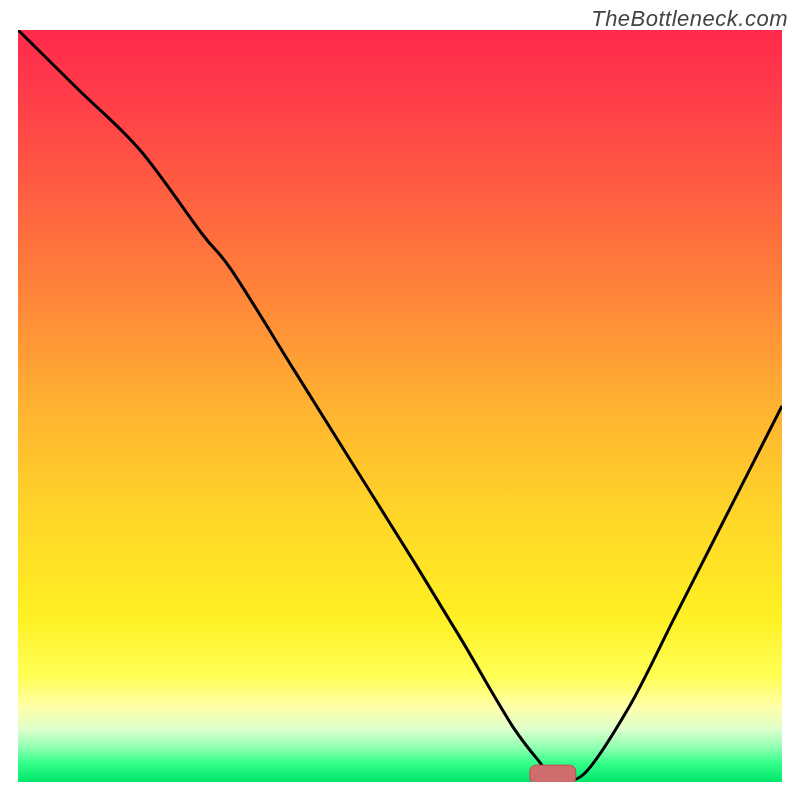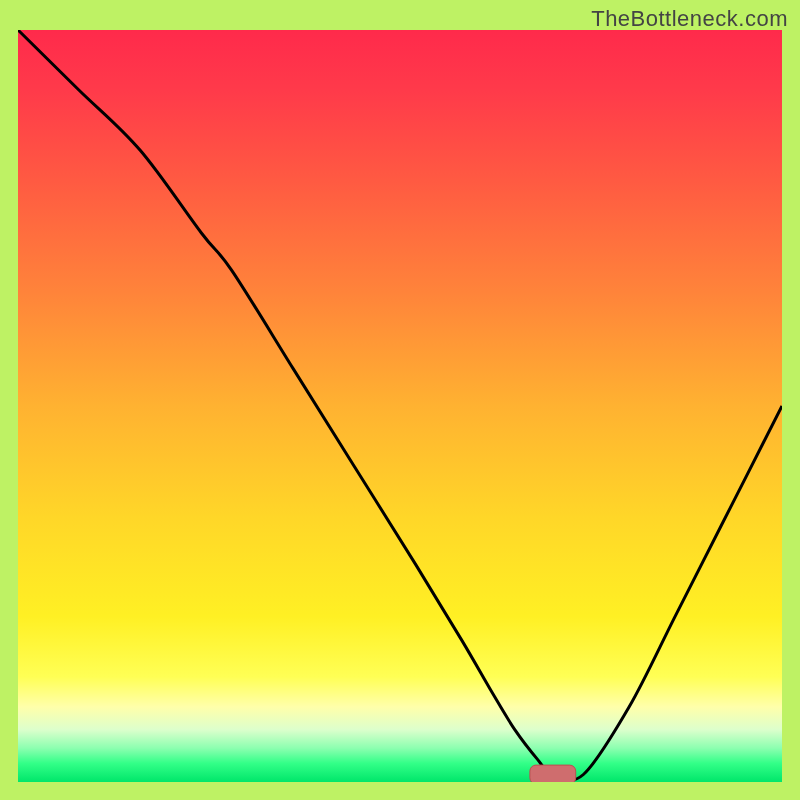--- a/index.html
+++ b/index.html
@@ -8,21 +8,22 @@
     width: 800px;
     height: 800px;
     background: #000;
     overflow: hidden;
     font-family: Arial, Helvetica, sans-serif;
   }
   .frame {
     position: relative;
     width: 800px;
     height: 800px;
-    background: #bef264;
+    background: #ffffff;
+    font-style: italic;
   }
   .watermark {
     position: absolute;
     top: 6px;
     right: 12px;
     color: #444;
     font-size: 22px;
     font-weight: 500;
     letter-spacing: 0.5px;
     user-select: none;

